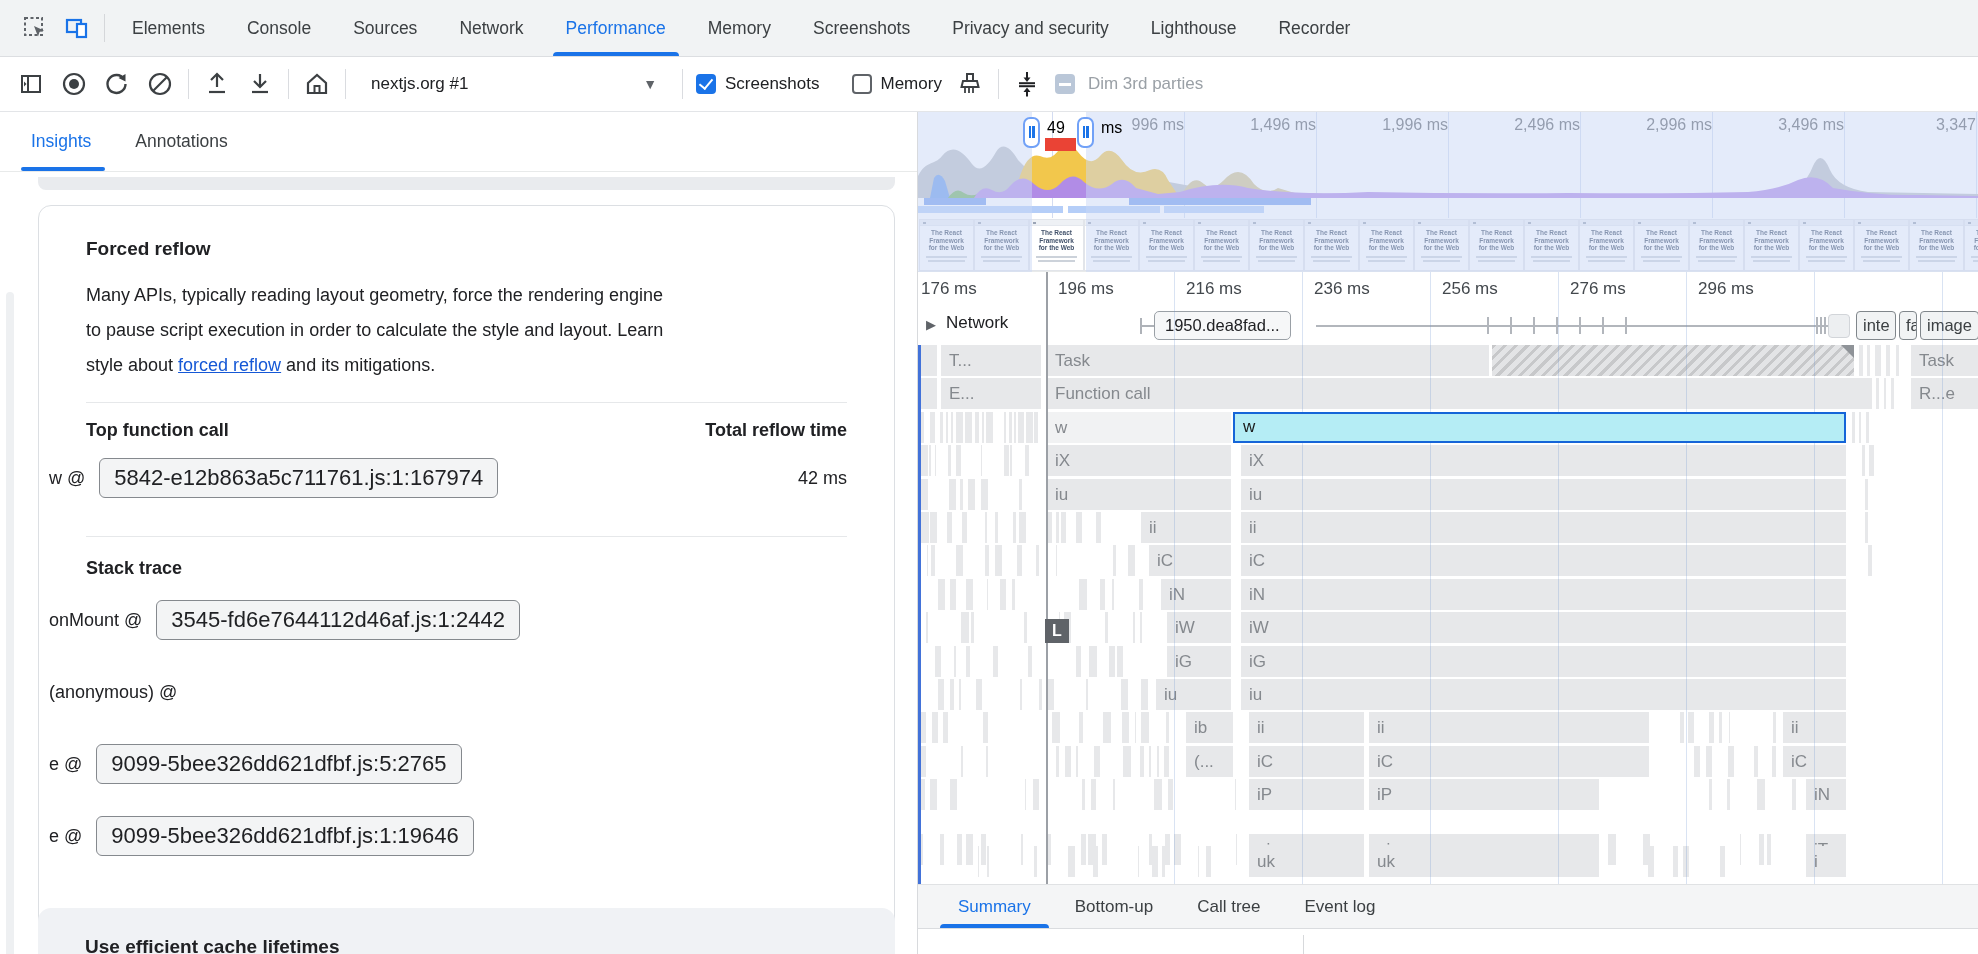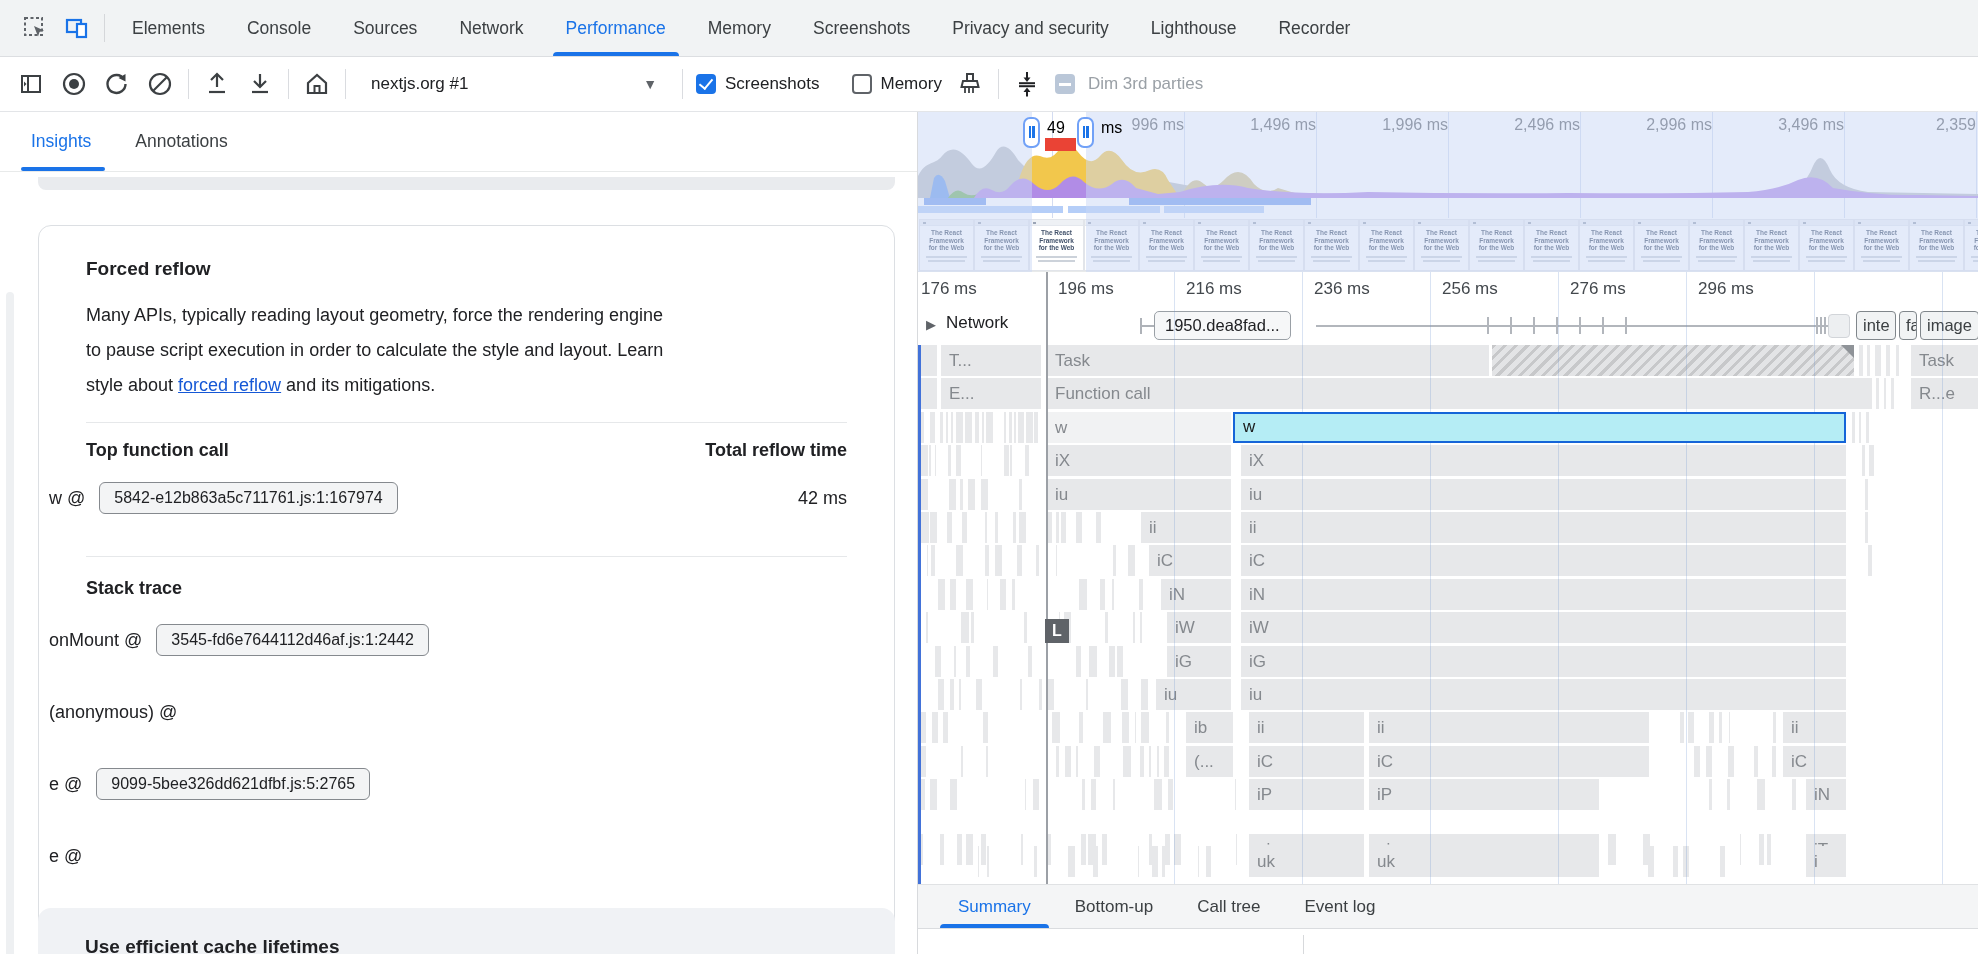--- a/index.html
+++ b/index.html
@@ -39,31 +39,31 @@
   
   .left { position:absolute; left:0; top:112px; width:917px; height:842px; background:#fff; overflow:hidden; }
   .ins-tabs { height:60px; border-bottom:1px solid #e8eaea; display:flex; align-items:stretch; padding-left:31px; gap:44px; }
   .itab { display:flex; align-items:center; font-size:17.5px; color:#3c4043; position:relative; }
   .itab.active { color:#1a73e8; }
   .itab.active::after { content:""; position:absolute; left:-10px; right:-14px; bottom:0; height:4px;
                         background:#1a73e8; border-radius:4px; }
   .scroll-gutter { position:absolute; left:6px; top:180px; width:8px; height:760px; background:#eef0f2; border-radius:4px; }
   .gray-strip { position:absolute; left:38px; top:65px; width:857px; height:13px; background:#e9ebee; border-radius:0 0 8px 8px; }
   .card { position:absolute; left:38px; top:93px; width:857px; height:726px; background:#fff;
-          border:1.5px solid #dcdfe3; border-radius:13px;margin-top:20px; }
+          border:1.5px solid #dcdfe3; border-radius:13px; }
   .card-title { position:absolute; left:47px; top:32px; font-size:19px; font-weight:bold; color:#202124; }
   .card-para { position:absolute; left:47px; top:72px; width:790px; font-size:18px; line-height:35px; color:#202124; }
   .card-para a { color:#1558d6; }
   .hr { position:absolute; left:47px; right:47px; height:1px; background:#e6e8ea; }
   .lbl-row { position:absolute; left:47px; right:47px; top:214px; display:flex; justify-content:space-between; }
   .blbl { font-size:18px; font-weight:bold; color:#202124; }
   .trace-row { display:flex; align-items:center; gap:14px; height:44px; margin-bottom:28px; }
   .fn { font-size:18px; color:#202124; white-space:nowrap; }
   .srcpill { display:inline-block; background:#f3f4f5; border:1.5px solid #85898e; border-radius:6px;
-             padding:6px 14px; font-size:16px; color:#202124; white-space:nowrap; }
+             padding:6px 14px; font-size:22px; color:#202124; white-space:nowrap; }
   #topcall-row { position:absolute; left:10px; right:47px; top:250px; display:flex; align-items:center; gap:14px; }
   #total-value { position:absolute; right:47px; top:262px; font-size:18px; color:#202124; }
   #stack-label { position:absolute; left:47px; top:352px; }
   #stack-rows { position:absolute; left:10px; top:392px; right:20px; }
   .card2 { position:absolute; left:38px; top:796px; width:857px; height:90px; background:#f0f2f5; border-radius:13px; }
   .card2-title { position:absolute; left:47px; top:28px; font-size:19px; font-weight:bold; color:#202124; }
 
   
   .right { position:absolute; left:917px; top:112px; width:1061px; height:842px; background:#fff;
            border-left:1px solid #d8dadd; overflow:hidden; }
@@ -292,20 +292,21 @@
           </div>
           <div class="trace-row">
             <div class="fn">(anonymous) @</div>
           </div>
           <div class="trace-row">
             <div class="fn">e @</div>
             <div class="srcpill">9099-5bee326dd621dfbf.js:5:2765</div>
           </div>
           <div class="trace-row">
             <div class="fn">e @</div>
+            <div class="srcpill">9099-5bee326dd621dfbf.js:1:19646</div>
           </div>
         </div>
     </div>
 
     <div class="card2">
       <div class="card2-title">Use efficient cache lifetimes</div>
     </div>
   </div>
 
   <div class="right">
@@ -321,21 +322,21 @@
           <div class="ovline" style="left: 926px;"></div>
           <div class="ovline" style="left: 1058px;"></div>
         </div>
       <div id="ov-labels">
           <div class="ovlab" style="left: 124px;">996 ms</div>
           <div class="ovlab" style="left: 256px;">1,496 ms</div>
           <div class="ovlab" style="left: 388px;">1,996 ms</div>
           <div class="ovlab" style="left: 520px;">2,496 ms</div>
           <div class="ovlab" style="left: 652px;">2,996 ms</div>
           <div class="ovlab" style="left: 784px;">3,496 ms</div>
-          <div class="ovlab" style="left: 916px;">2,359</div>
+          <div class="ovlab" style="left: 916px;">3,347</div>
         </div>
       <svg id="ov-chart" width="1061" height="62" viewBox="0 0 1061 62" preserveAspectRatio="none">
         <path d="M0,62 L0,40 C8,24 16,30 24,20 C34,8 44,14 54,28 C62,38 70,30 78,16 C84,6 92,10 100,24 L112,36 Q130,46 150,42 L190,46 Q220,30 240,44 L300,55 L420,58 L700,59 L860,58 Q885,56 895,30 Q903,12 912,34 Q920,52 950,56 L1061,58 L1061,62 Z" fill="#bdc1c6"></path>
         <path d="M12,62 L16,42 Q21,34 27,45 L32,62 Z" fill="#6e9eeb"></path>
         <path d="M30,62 Q38,50 46,57 Q52,61 60,58 L68,62 Z" fill="#74b266"></path>
         <path d="M96,62 L102,40 Q110,16 122,20 Q134,26 142,12 Q150,2 160,16 Q172,32 182,20 Q192,8 204,24 Q216,42 232,34 Q244,30 250,44 L262,62 Z" fill="#f2c74c"></path>
         <path d="M262,62 Q274,36 286,48 Q294,56 306,44 Q322,26 336,48 Q348,60 360,52 L380,58 L400,60 L400,62 Z" fill="#d2c28f"></path>
         <path d="M56,62 Q64,48 74,54 Q84,60 92,50 Q104,36 116,48 Q130,60 142,48 Q154,34 166,46 Q180,58 194,48 Q206,38 218,52 L240,58 L262,56 Q300,44 330,52 Q380,60 450,56 Q550,58 650,57 Q750,58 830,56 Q860,54 880,44 Q900,36 915,52 Q960,60 1000,59 L1061,60 L1061,62 L56,62 Z" fill="#b18ce6"></path>
       </svg>
       <div class="nbar" style="left:6px;top:86px;width:62px;background:#79a1ee"></div>

